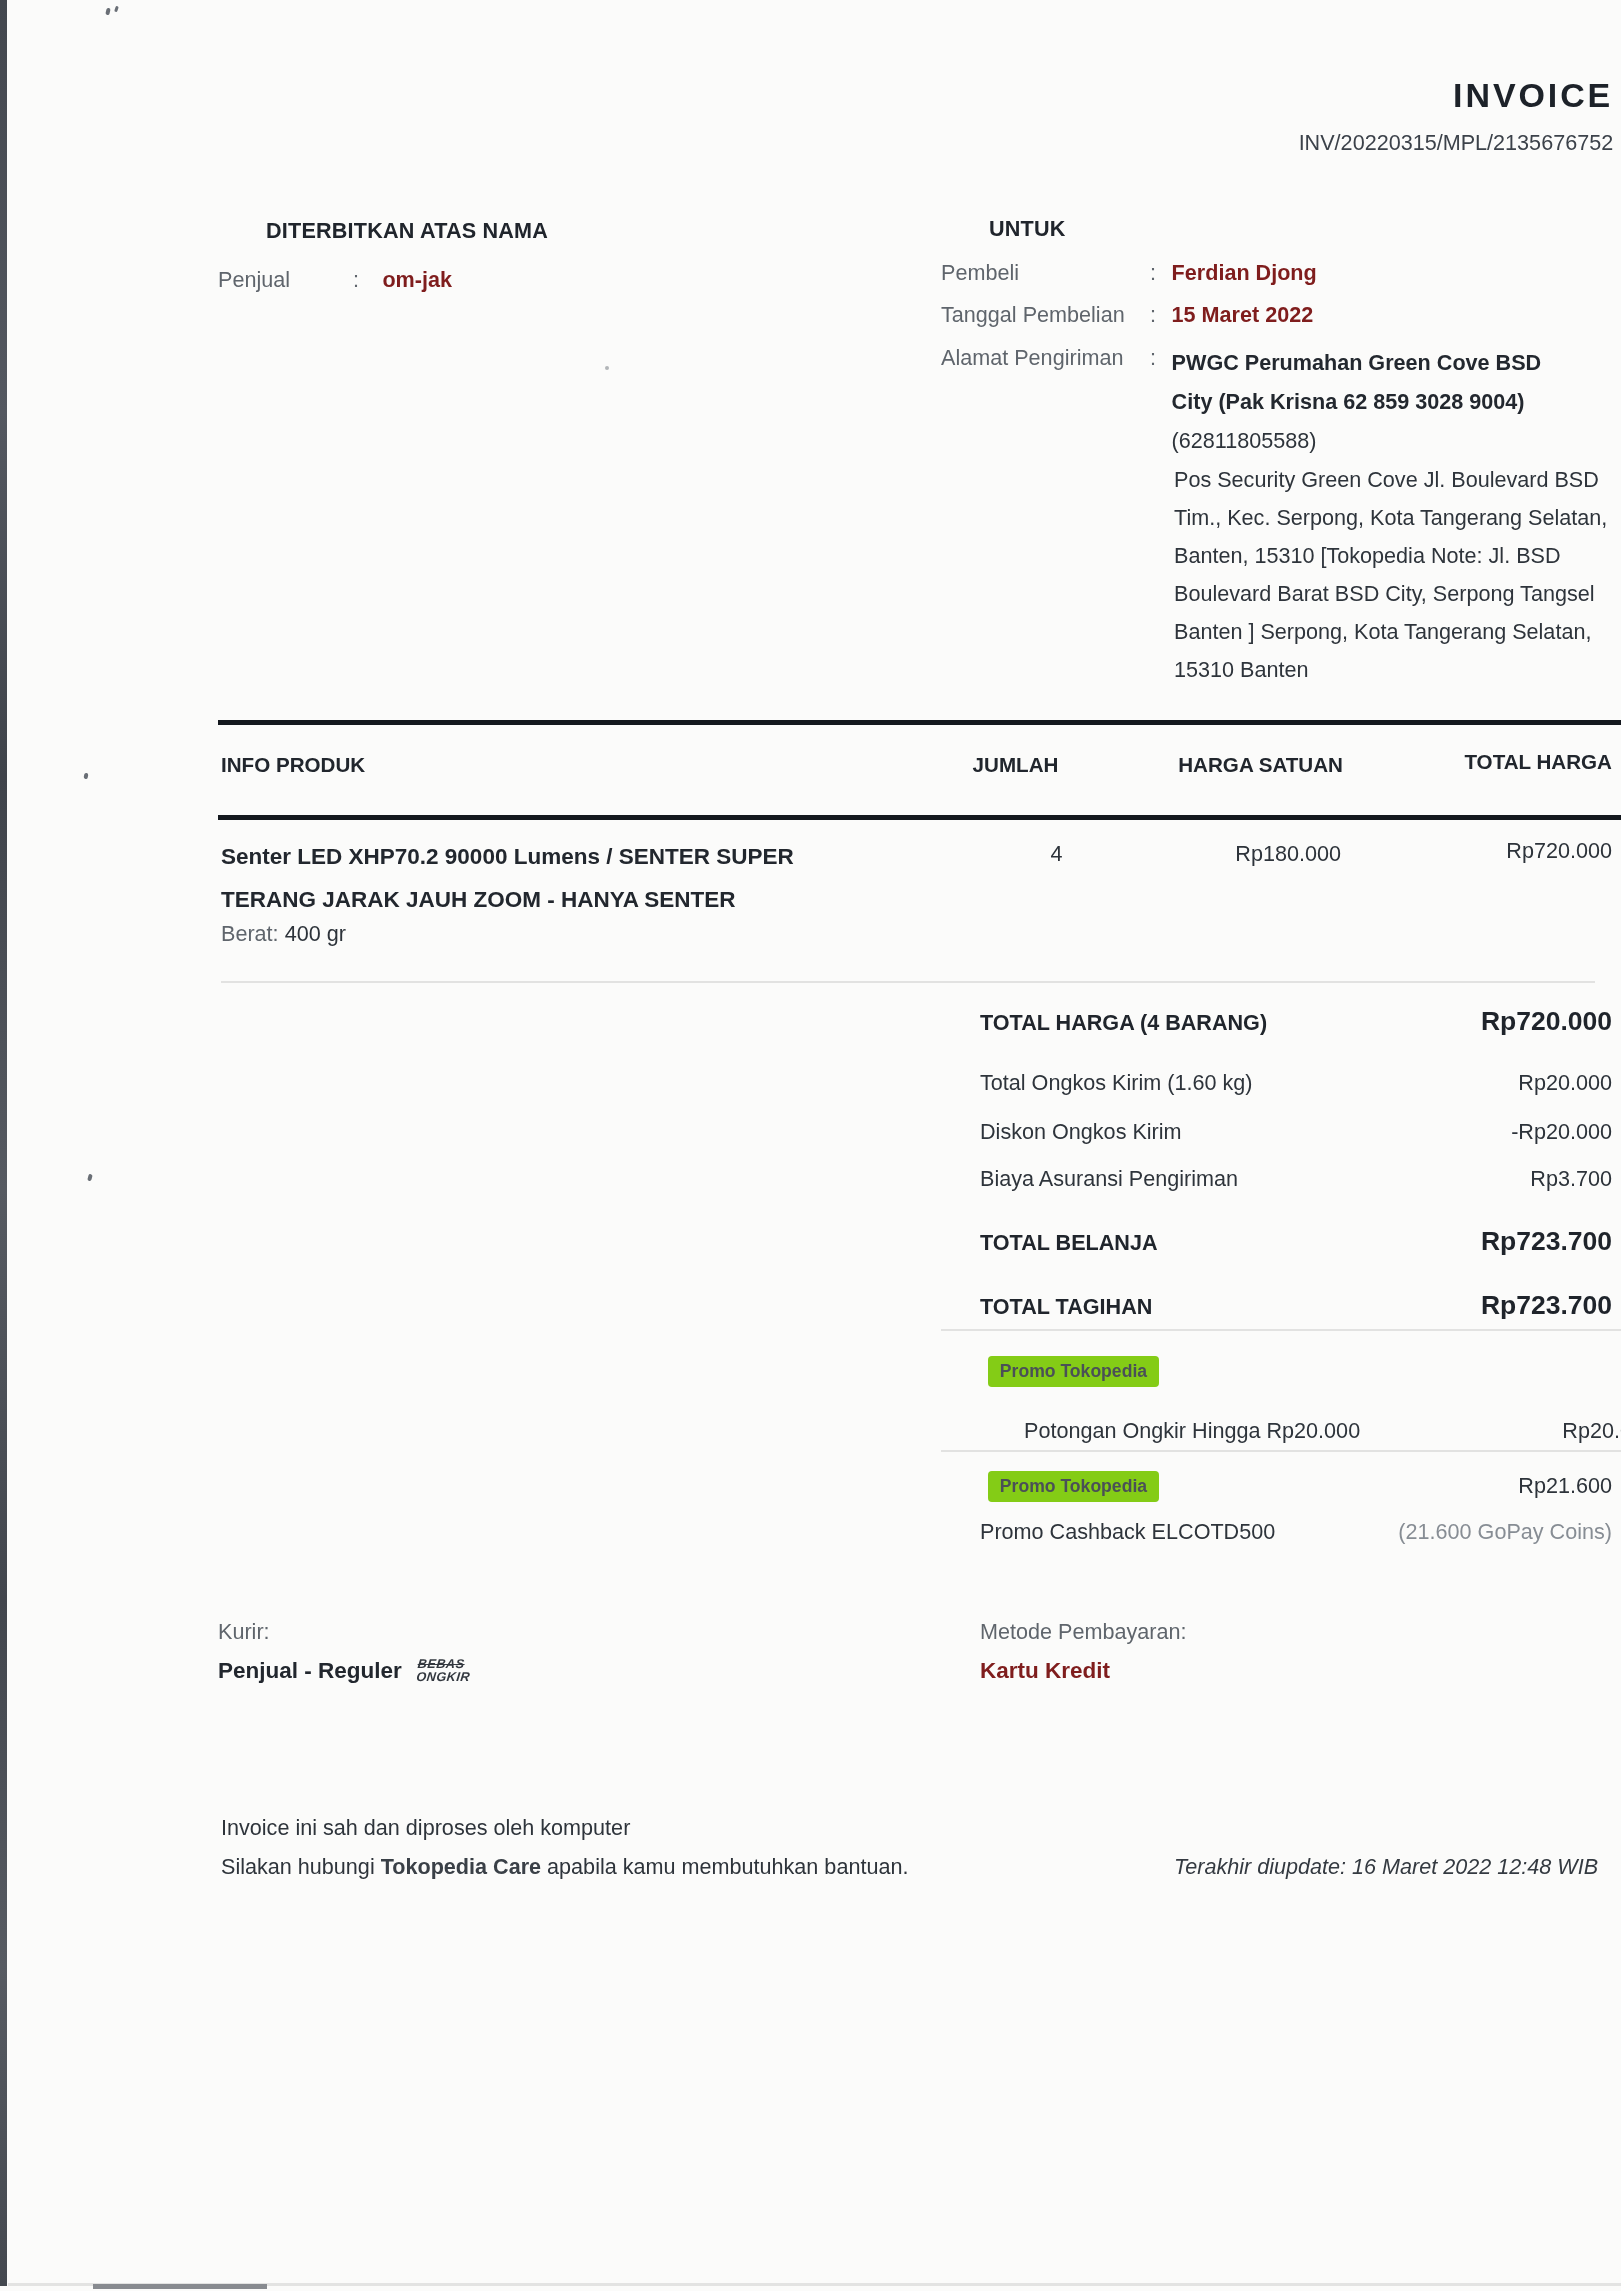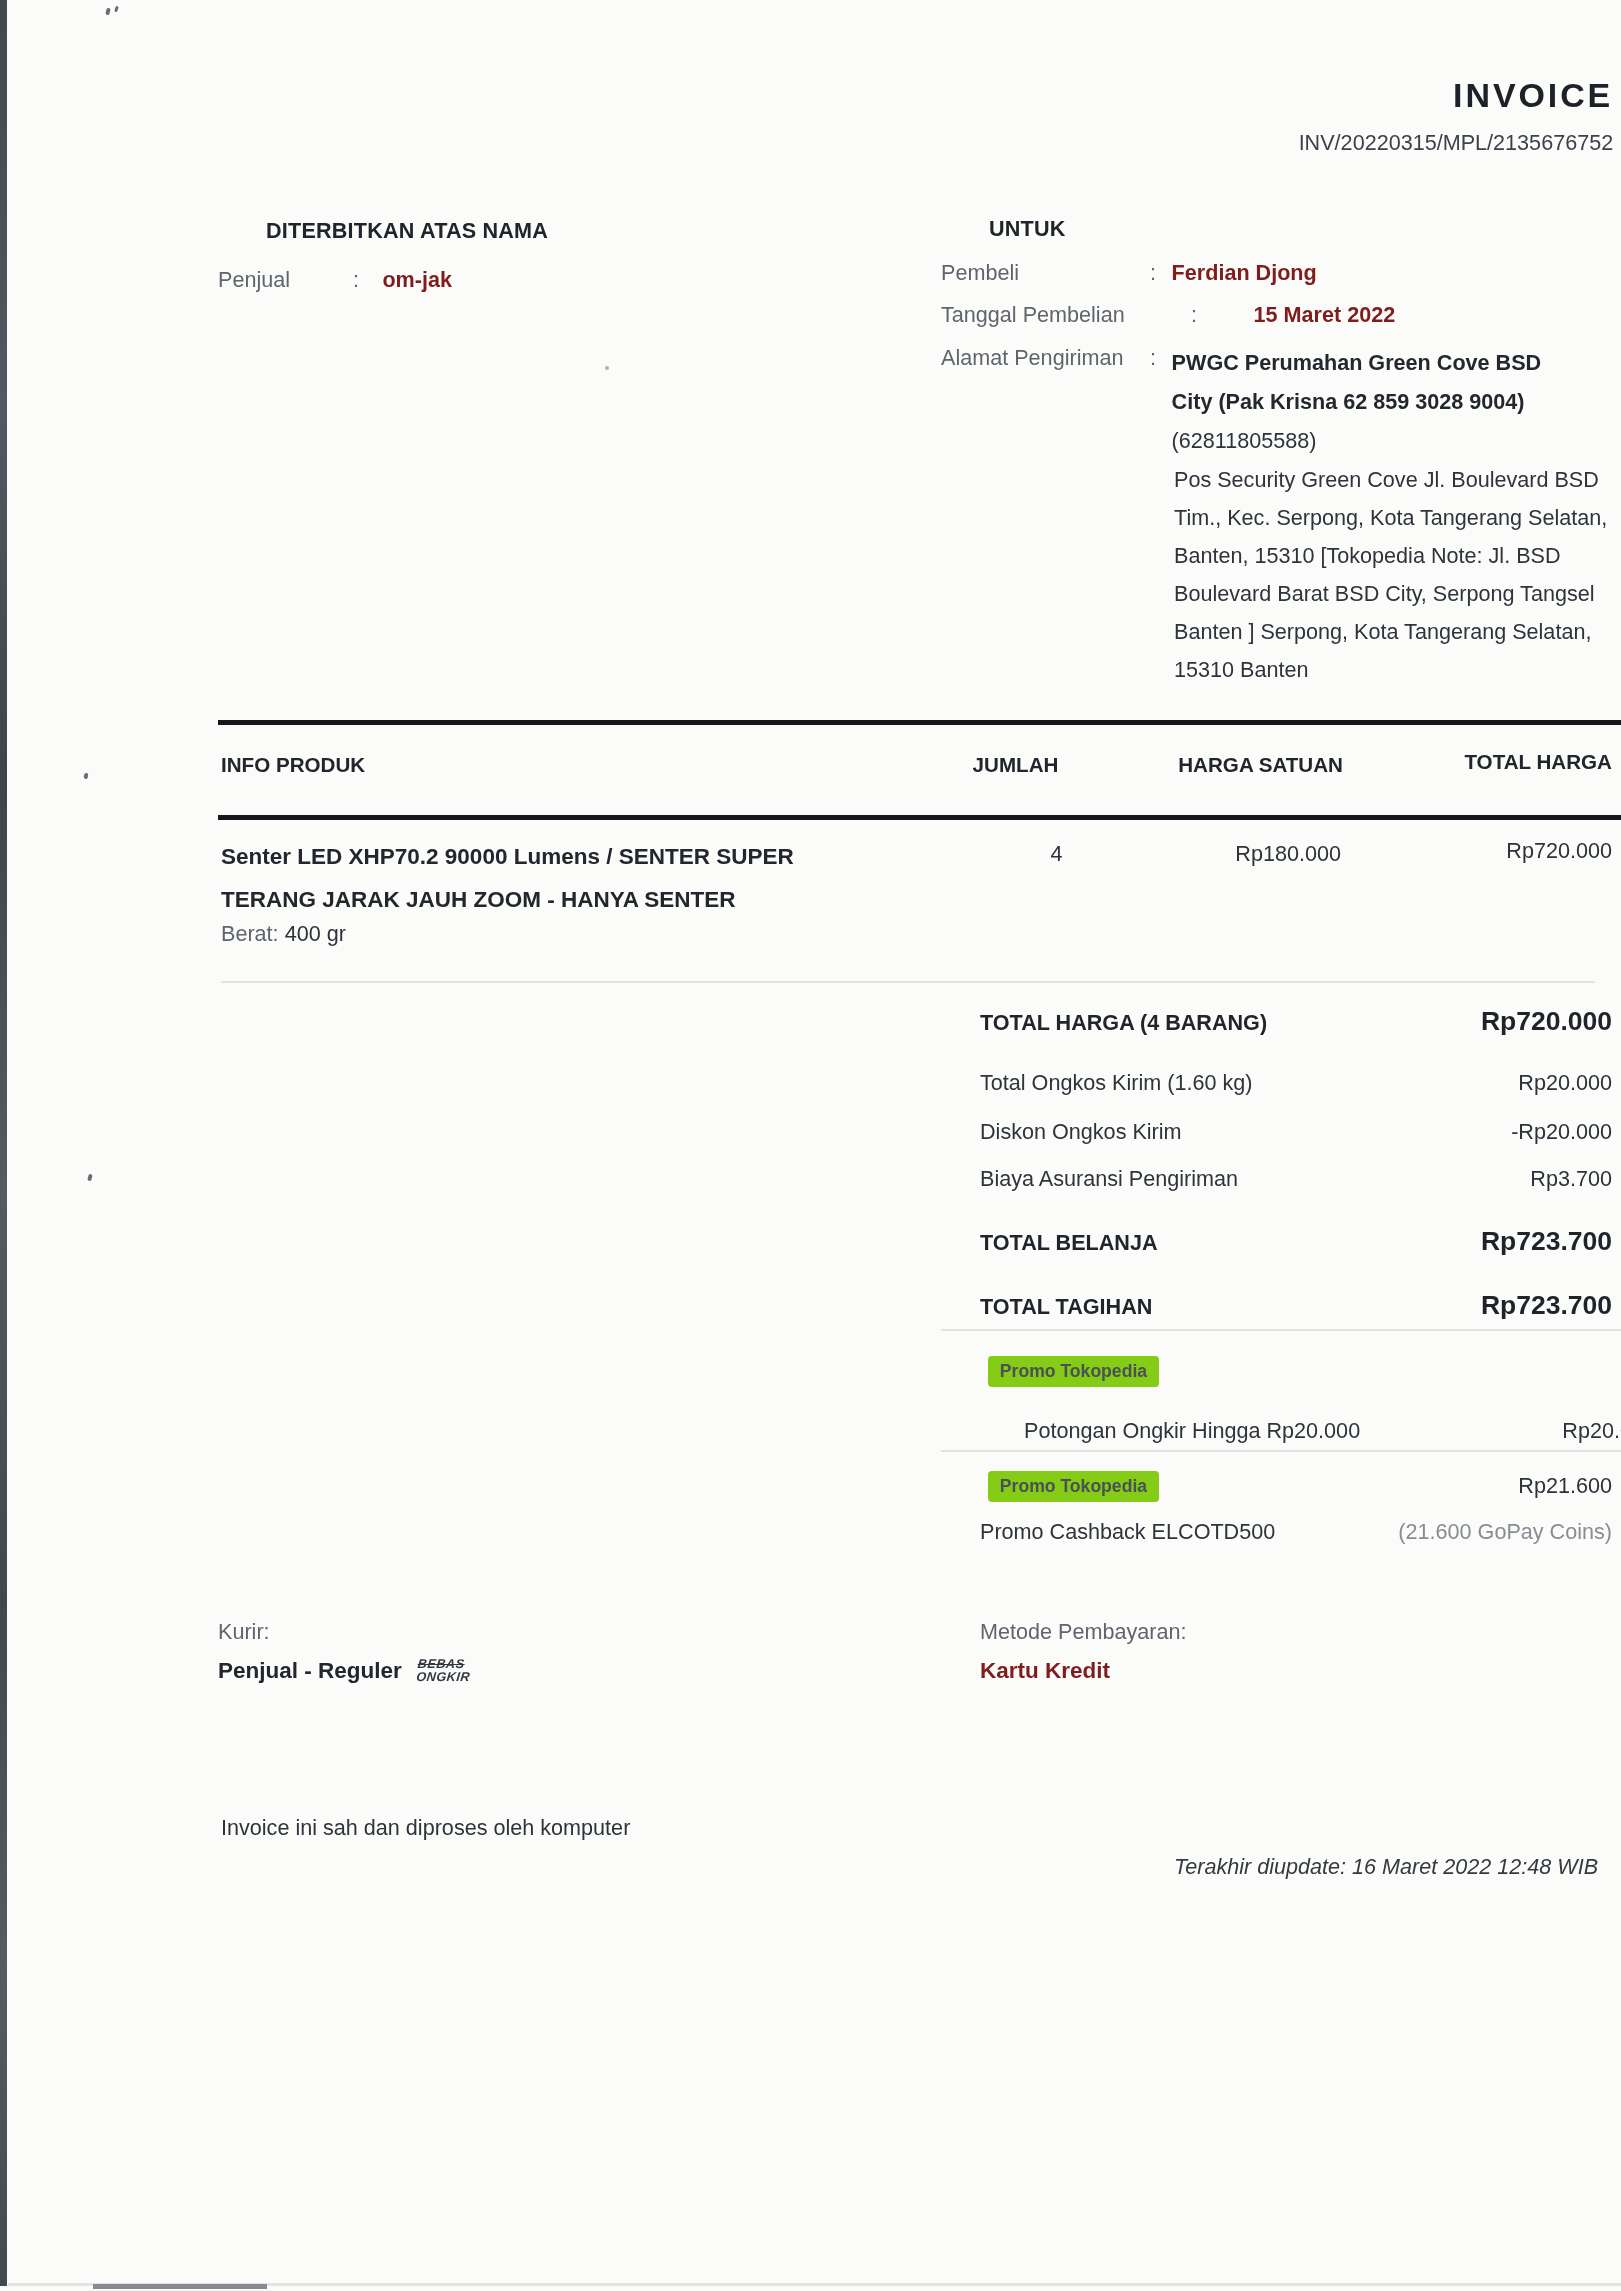--- a/index.html
+++ b/index.html
@@ -87,21 +87,21 @@
   </div>
 
   <div class="abs h-section" style="left:941px;top:216px;">UNTUK</div>
 
   <div class="abs row rec-row" style="left:941px;top:258px;">
     <span class="l lbl">Pembeli</span>
     <span class="c">:</span>
     <span class="val-b">Ferdian Djong</span>
   </div>
 
-  <div class="abs row rec-row" style="left:941px;top:300px;gap:41px;">
+  <div class="abs row rec-row" style="left:941px;top:300px;">
     <span class="l lbl">Tanggal Pembelian</span>
     <span class="c">:</span>
     <span class="val-b">15 Maret 2022</span>
   </div>
 
   <div class="abs row rec-row" style="left:941px;top:343px;">
     <span class="l lbl">Alamat Pengiriman</span>
     <span class="c">:</span>
     <div class="addr-bold"><span>PWGC Perumahan Green Cove BSD City (Pak Krisna 62 859 3028 9004)</span> <span class="addr-phone">(62811805588)</span></div>
   </div>
@@ -172,16 +172,17 @@
     <span class="ongkir-logo">
       <span class="top">BEBAS</span><br>
       <span>ONGKIR</span>
     </span>
   </div>
 
   <div class="abs lbl" style="left:980px;top:1619px;font-size:21.6px;">Metode Pembayaran:</div>
   <div class="abs val-b" style="left:980px;top:1658px;font-size:22.5px;">Kartu Kredit</div>
 
   <div class="abs foot" style="left:221px;top:1815px;">Invoice ini sah dan diproses oleh komputer</div>
+  <div class="abs foot" style="left:221px;top:1854px;"><span>Silakan hubungi </span><b>Tokopedia Care</b><span> apabila kamu membutuhkan bantuan.</span></div>
   <div class="abs updated" style="left:1174px;top:1854px;">Terakhir diupdate: 16 Maret 2022 12:48 WIB</div>
 
 </div>
 
 
 </body></html>

